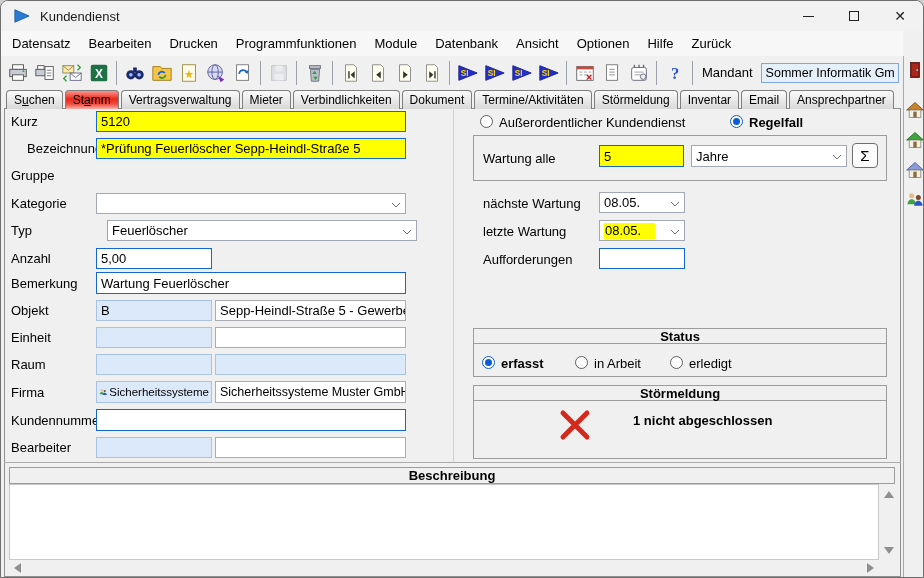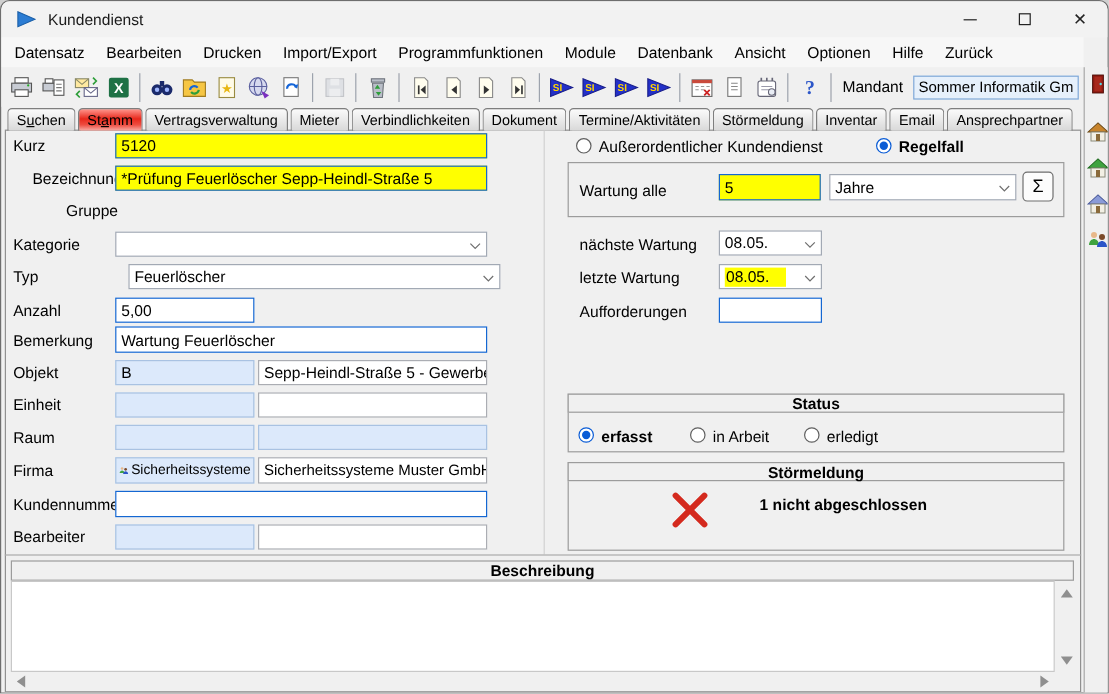--- a/index.html
+++ b/index.html
@@ -109,21 +109,20 @@
       <div class="winbtn">
           <span class="glyph-close">✕</span>
         </div>
     </div>
   </div>
 
   <div class="menubar">
     <span class="menu-item">Datensatz</span>
     <span class="menu-item">Bearbeiten</span>
     <span class="menu-item">Drucken</span>
-    <span class="menu-item">Import/Export</span>
     <span class="menu-item">Programmfunktionen</span>
     <span class="menu-item">Module</span>
     <span class="menu-item">Datenbank</span>
     <span class="menu-item">Ansicht</span>
     <span class="menu-item">Optionen</span>
     <span class="menu-item">Hilfe</span>
     <span class="menu-item">Zurück</span>
   </div>
 
   <div class="toolbar">
@@ -357,21 +356,21 @@
   <div class="content-frame"></div>
 
   <div class="layer">
 
     <span class="lbl" style="left:10px; top:113px;">Kurz</span>
     <input class="fld yellow blueb" style="left: 95px; top: 110px; width: 310px;" value="5120">
 
     <span class="lbl" style="left:10px; top:140px;margin-left:16px;">Bezeichnung</span>
     <input class="fld yellow blueb" style="left: 95px; top: 137px; width: 310px;" value="*Prüfung Feuerlöscher Sepp-Heindl-Straße 5">
 
-    <span class="lbl" style="left:10px; top:167px;margin-left:44px;">Gruppe</span>
+    <span class="lbl" style="left:10px; top:167px;">Gruppe</span>
 
     <span class="lbl" style="left:10px; top:195px;">Kategorie</span>
     <div class="combo" style="left:95px; top:192px; width:310px;">
       <span></span>
       <svg class="chev" width="10" height="6">
           <polyline points="1,1 5,5 9,1" stroke="#6E6E6E" fill="none"></polyline>
         </svg>
     </div>
 
     <span class="lbl" style="left:10px; top:222px;">Typ</span>

